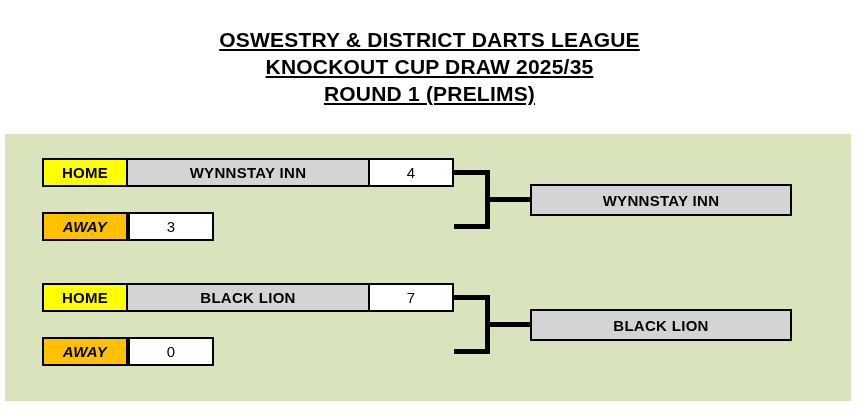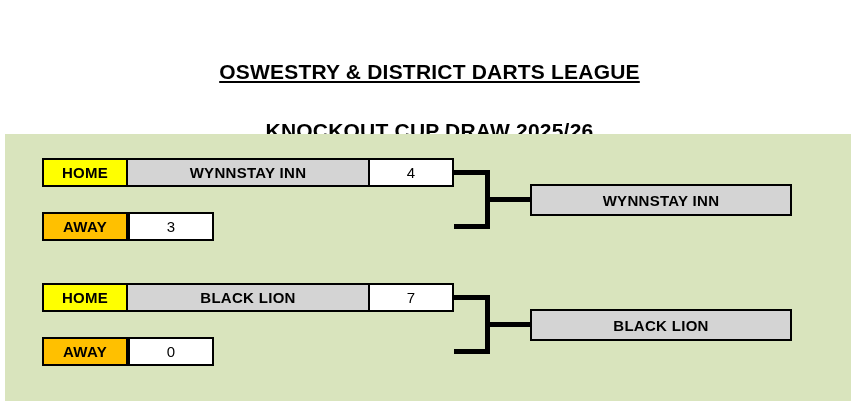--- a/index.html
+++ b/index.html
@@ -24,21 +24,20 @@
     text-align: center;
   }
   .title-line {
     display: block;
     font-size: 21px;
     font-weight: bold;
     color: #000000;
     letter-spacing: 0.2px;
     line-height: 27px;
     white-space: nowrap;
-    margin-top: 32px;
   }
   .title-line > span {
     text-decoration: underline;
     text-underline-offset: 2px;
     text-decoration-thickness: 2px;
   }
 
   
   .bracket-panel {
     position: absolute;
@@ -63,21 +62,21 @@
     box-sizing: border-box;
     display: flex;
     align-items: center;
     justify-content: center;
     font-size: 15px;
     font-weight: bold;
     color: #000000;
     letter-spacing: 0.3px;
   }
   .side-tag.home { background: #ffff00; }
-  .side-tag.away { background: #ffc000; }
+  .side-tag.away { background: #ffc000; font-style: italic; }
 
   .team-name {
     width: 240px;
     background: #d4d4d4;
     border-top: 2px solid #000000;
     border-bottom: 2px solid #000000;
     box-sizing: border-box;
     display: flex;
     align-items: center;
     justify-content: center;
@@ -132,21 +131,22 @@
     font-weight: bold;
     color: #000000;
     letter-spacing: 0.3px;
   }
 </style>
 </head>
 <body>
 
 <div class="title-block">
   <div class="title-line"><span>OSWESTRY &amp; DISTRICT DARTS LEAGUE</span></div>
-  <div class="title-line"><span>KNOCKOUT CUP DRAW 2025/26</span></div>
+  <div class="title-line"><span>KNOCKOUT CUP DRAW 2025/35</span></div>
+  <div class="title-line"><span>ROUND 1 (PRELIMS)</span></div>
 </div>
 
 <div class="bracket-panel">
 
   <div class="match-row" style="left:37px; top:24px;">
     <div class="side-tag home">HOME</div>
     <div class="team-name">WYNNSTAY INN</div>
     <div class="score-box">4</div>
   </div>
 

